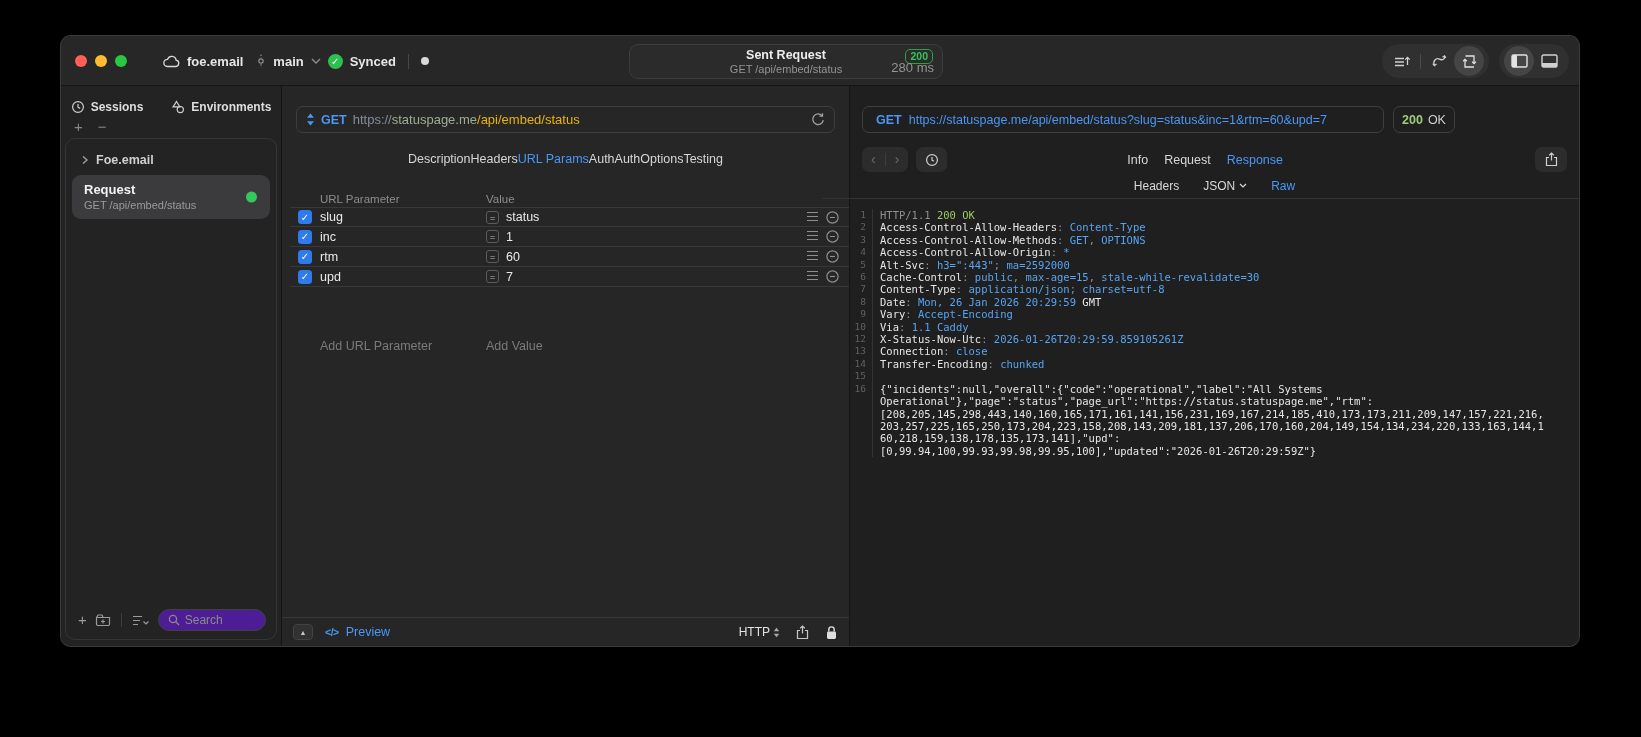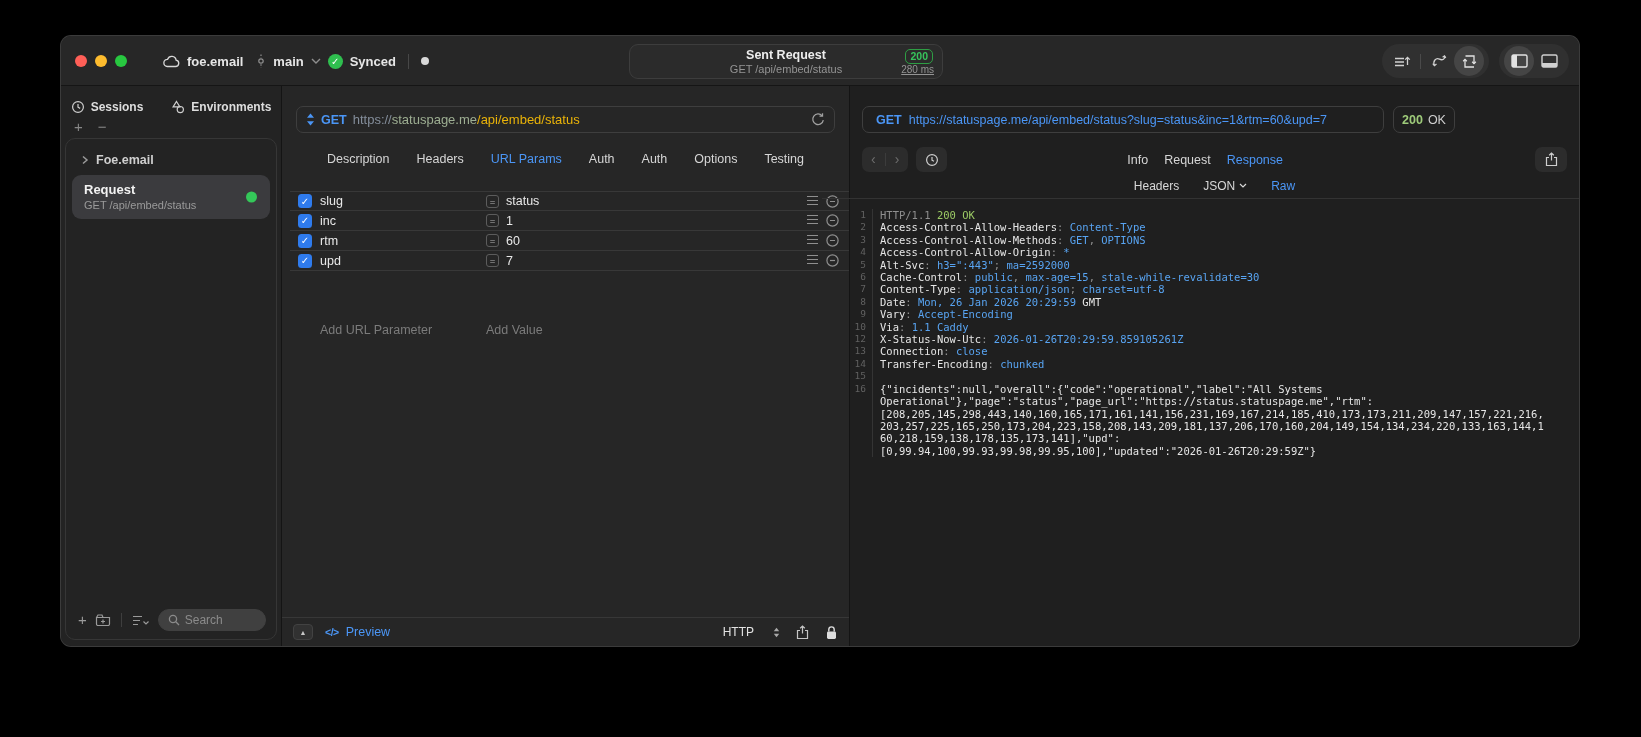--- a/index.html
+++ b/index.html
@@ -22,21 +22,21 @@
   .sync-check { width:15px; height:15px; border-radius:50%; background:#2fbf4f; color:#fff; font-size:10px;
     display:flex; align-items:center; justify-content:center; font-weight:700; }
   .unsaved-dot { width:8px; height:8px; border-radius:50%; background:#d9d9d9; }
 
   .tb-center { position:absolute; left:568px; top:8px; width:314px; height:35px;
     background:#2b2b2b; border:1px solid #3d3d3d; border-radius:9px; text-align:center; }
   .tbc-title { font-size:12.5px; font-weight:700; color:#ededed; margin-top:3px; }
   .tbc-sub   { font-size:11px; color:#959595; margin-top:1px; }
   .tbc-badge { position:absolute; right:9px; top:4px; border:1.5px solid #2e9e44; color:#37c35c;
     border-radius:5px; font-size:10.5px; font-weight:700; line-height:13px; padding:0 4px; }
-  .tbc-ms { position:absolute; right:8px; bottom:3px; font-size:10px; color:#949494;text-decoration:underline; }
+  .tbc-ms { position:absolute; right:8px; bottom:3px; font-size:13px; color:#949494; }
 
   .tb-right { position:absolute; right:10px; top:8px; display:flex; gap:10px; }
   .pill { background:#303030; border-radius:17px; height:34px; display:flex; align-items:center; padding:0 5px; }
   .pill .ic { width:30px; height:30px; border-radius:50%; display:flex; align-items:center; justify-content:center; }
   .pill .ic.sel { background:#454545; }
   .pill .vdiv { width:1px; height:15px; background:#4a4a4a; margin:0 3px; }
 
   
   .main { flex:1; display:flex; min-height:0; }
 
@@ -52,52 +52,52 @@
     color:#cfcfcf; font-size:12.5px; font-weight:600; }
   .req-item { position:relative; margin:2px 6px; padding:7px 12px 8px; border-radius:9px; background:#3b3b3e; }
   .req-title { font-size:13px; font-weight:700; color:#f2f2f2; }
   .req-sub { font-size:11px; color:#9a9a9a; margin-top:2px; }
   .req-dot { position:absolute; right:13px; top:50%; transform:translateY(-50%);
     width:11px; height:11px; border-radius:50%; background:#34c759; }
   .sb-spacer { flex:1; }
   .sb-toolbar { display:flex; align-items:center; gap:8px; padding:0 10px 8px 12px; color:#9a9a9a; }
   .sb-plus { font-size:15px; line-height:14px; }
   .tb-div { width:1px; height:14px; background:#3e3e3e; margin:0 2px; }
-  .search { flex:1; height:22px; border-radius:11px; background:#404040; border:1px solid #404040;
+  .search { flex:1; height:22px; border-radius:11px; background:#4c1d95; border:1px solid #404040;
     display:flex; align-items:center; gap:5px; padding:0 9px; font-size:12px; color:#8b8b8b; }
 
   
   .panel-mid { width:568px; flex:none; display:flex; flex-direction:column; background:#262626; border-right:1px solid #141414; }
   .url-row { margin:20px 14px 0; height:27px; flex:none; border:1px solid #3e3e3e; border-radius:7px;
     display:flex; align-items:center; padding:0 9px; gap:6px; }
   .method { color:#4b96f6; font-weight:700; font-size:12.5px; }
   .url-text { font-size:13px; white-space:nowrap; }
   .u-scheme{color:#848e9b}.u-host{color:#9dae92}.u-path{color:#eab308}
   .refresh { margin-left:auto; }
-  .req-tabs { display:flex; justify-content:center; gap:27px; align-items:center; height:25px; margin-top:13px;
+  .req-tabs { display:flex; justify-content:center; align-items:center; height:25px; margin-top:13px;
     flex:none; font-size:12.5px; color:#d6d6d6; }
   .tab.active { color:#4b96f6; }
   .params { flex:1; padding:20px 0 0 8px; min-height:0; }
   .pgrid { display:grid; grid-template-columns:30px 166px 1fr 52px; align-items:center; }
   .phead { height:16px; font-size:11.5px; color:#8d8d8d; }
   .prow { height:20px; border-bottom:1px solid #383838; font-size:12.5px; color:#e9e9e9; }
   .prow.first { border-top:1px solid #383838; }
   .pcheck { width:14px; height:14px; margin-left:8px; background:#2f7bed; border-radius:3.5px;
     color:#fff; font-size:10px; font-weight:700; display:flex; align-items:center; justify-content:center; }
   .pval-cell { display:flex; align-items:center; gap:7px; }
   .eq { width:13px; height:13px; border:1px solid #5c5c5c; border-radius:3px; color:#b6b6b6; font-size:9.5px;
     display:flex; align-items:center; justify-content:center; flex:none; }
   .picons { display:flex; gap:7px; justify-content:flex-end; padding-right:10px; }
   .addrow { height:22px; font-size:12.5px; color:#7b7b7b;margin-top:48px; }
   .mid-footer { height:29px; flex:none; border-top:1px solid #373737; display:flex; align-items:center; padding:0 11px; }
   .expand-btn { width:20px; height:16px; background:#313131; border:1px solid #424242; border-radius:4px;
     color:#c9c9c9; font-size:7px; display:flex; align-items:center; justify-content:center; }
   .preview { display:flex; align-items:center; gap:7px; color:#4b96f6; font-size:12.5px; margin-left:12px; }
   .code-glyph { font-size:10.5px; font-weight:700; letter-spacing:-.5px; }
-  .http-sel { margin-left:auto; display:flex; align-items:center; gap:19px; color:#e2e2e2; font-size:12px; }
+  .http-sel { margin-left:auto; display:flex; align-items:center; gap:3px; color:#e2e2e2; font-size:12px; }
   .mf-ic { margin-left:16px; }
 
   
   .panel-right { flex:1; min-width:0; display:flex; flex-direction:column; background:#1f1f1f; }
   .resp-top { margin:20px 12px 0; display:flex; gap:9px; flex:none; }
   .resp-url { width:522px; flex:none; height:27px; border:1px solid #3e3e3e; border-radius:7px;
     display:flex; align-items:center; gap:7px; padding:0 13px; font-size:12.5px; color:#4b96f6;
     white-space:nowrap; overflow:hidden; }
   .resp-status { width:62px; height:27px; border:1px solid #3e3e3e; border-radius:7px;
     display:flex; align-items:center; justify-content:center; gap:5px; font-size:12.5px; }
@@ -291,20 +291,26 @@
         <span class="tab">Description</span>
         <span class="tab">Headers</span>
         <span class="tab active">URL Params</span>
         <span class="tab">Auth</span>
         <span class="tab">Auth</span>
         <span class="tab">Options</span>
         <span class="tab">Testing</span>
       </div>
 
       <div class="params">
+        <div class="pgrid phead">
+          <span></span>
+          <span>URL Parameter</span>
+          <span>Value</span>
+          <span></span>
+        </div>
         <div id="param-rows">
             <div class="pgrid prow first">
               <span class="pcheck">✓</span>
               <span>slug</span>
               <span class="pval-cell">
                 <span class="eq">=</span>
                 <span>status</span>
               </span>
               <span class="picons">
                 <svg width="13" height="11" viewBox="0 0 13 11" fill="none" stroke="#8f8f8f" stroke-width="1.2">

